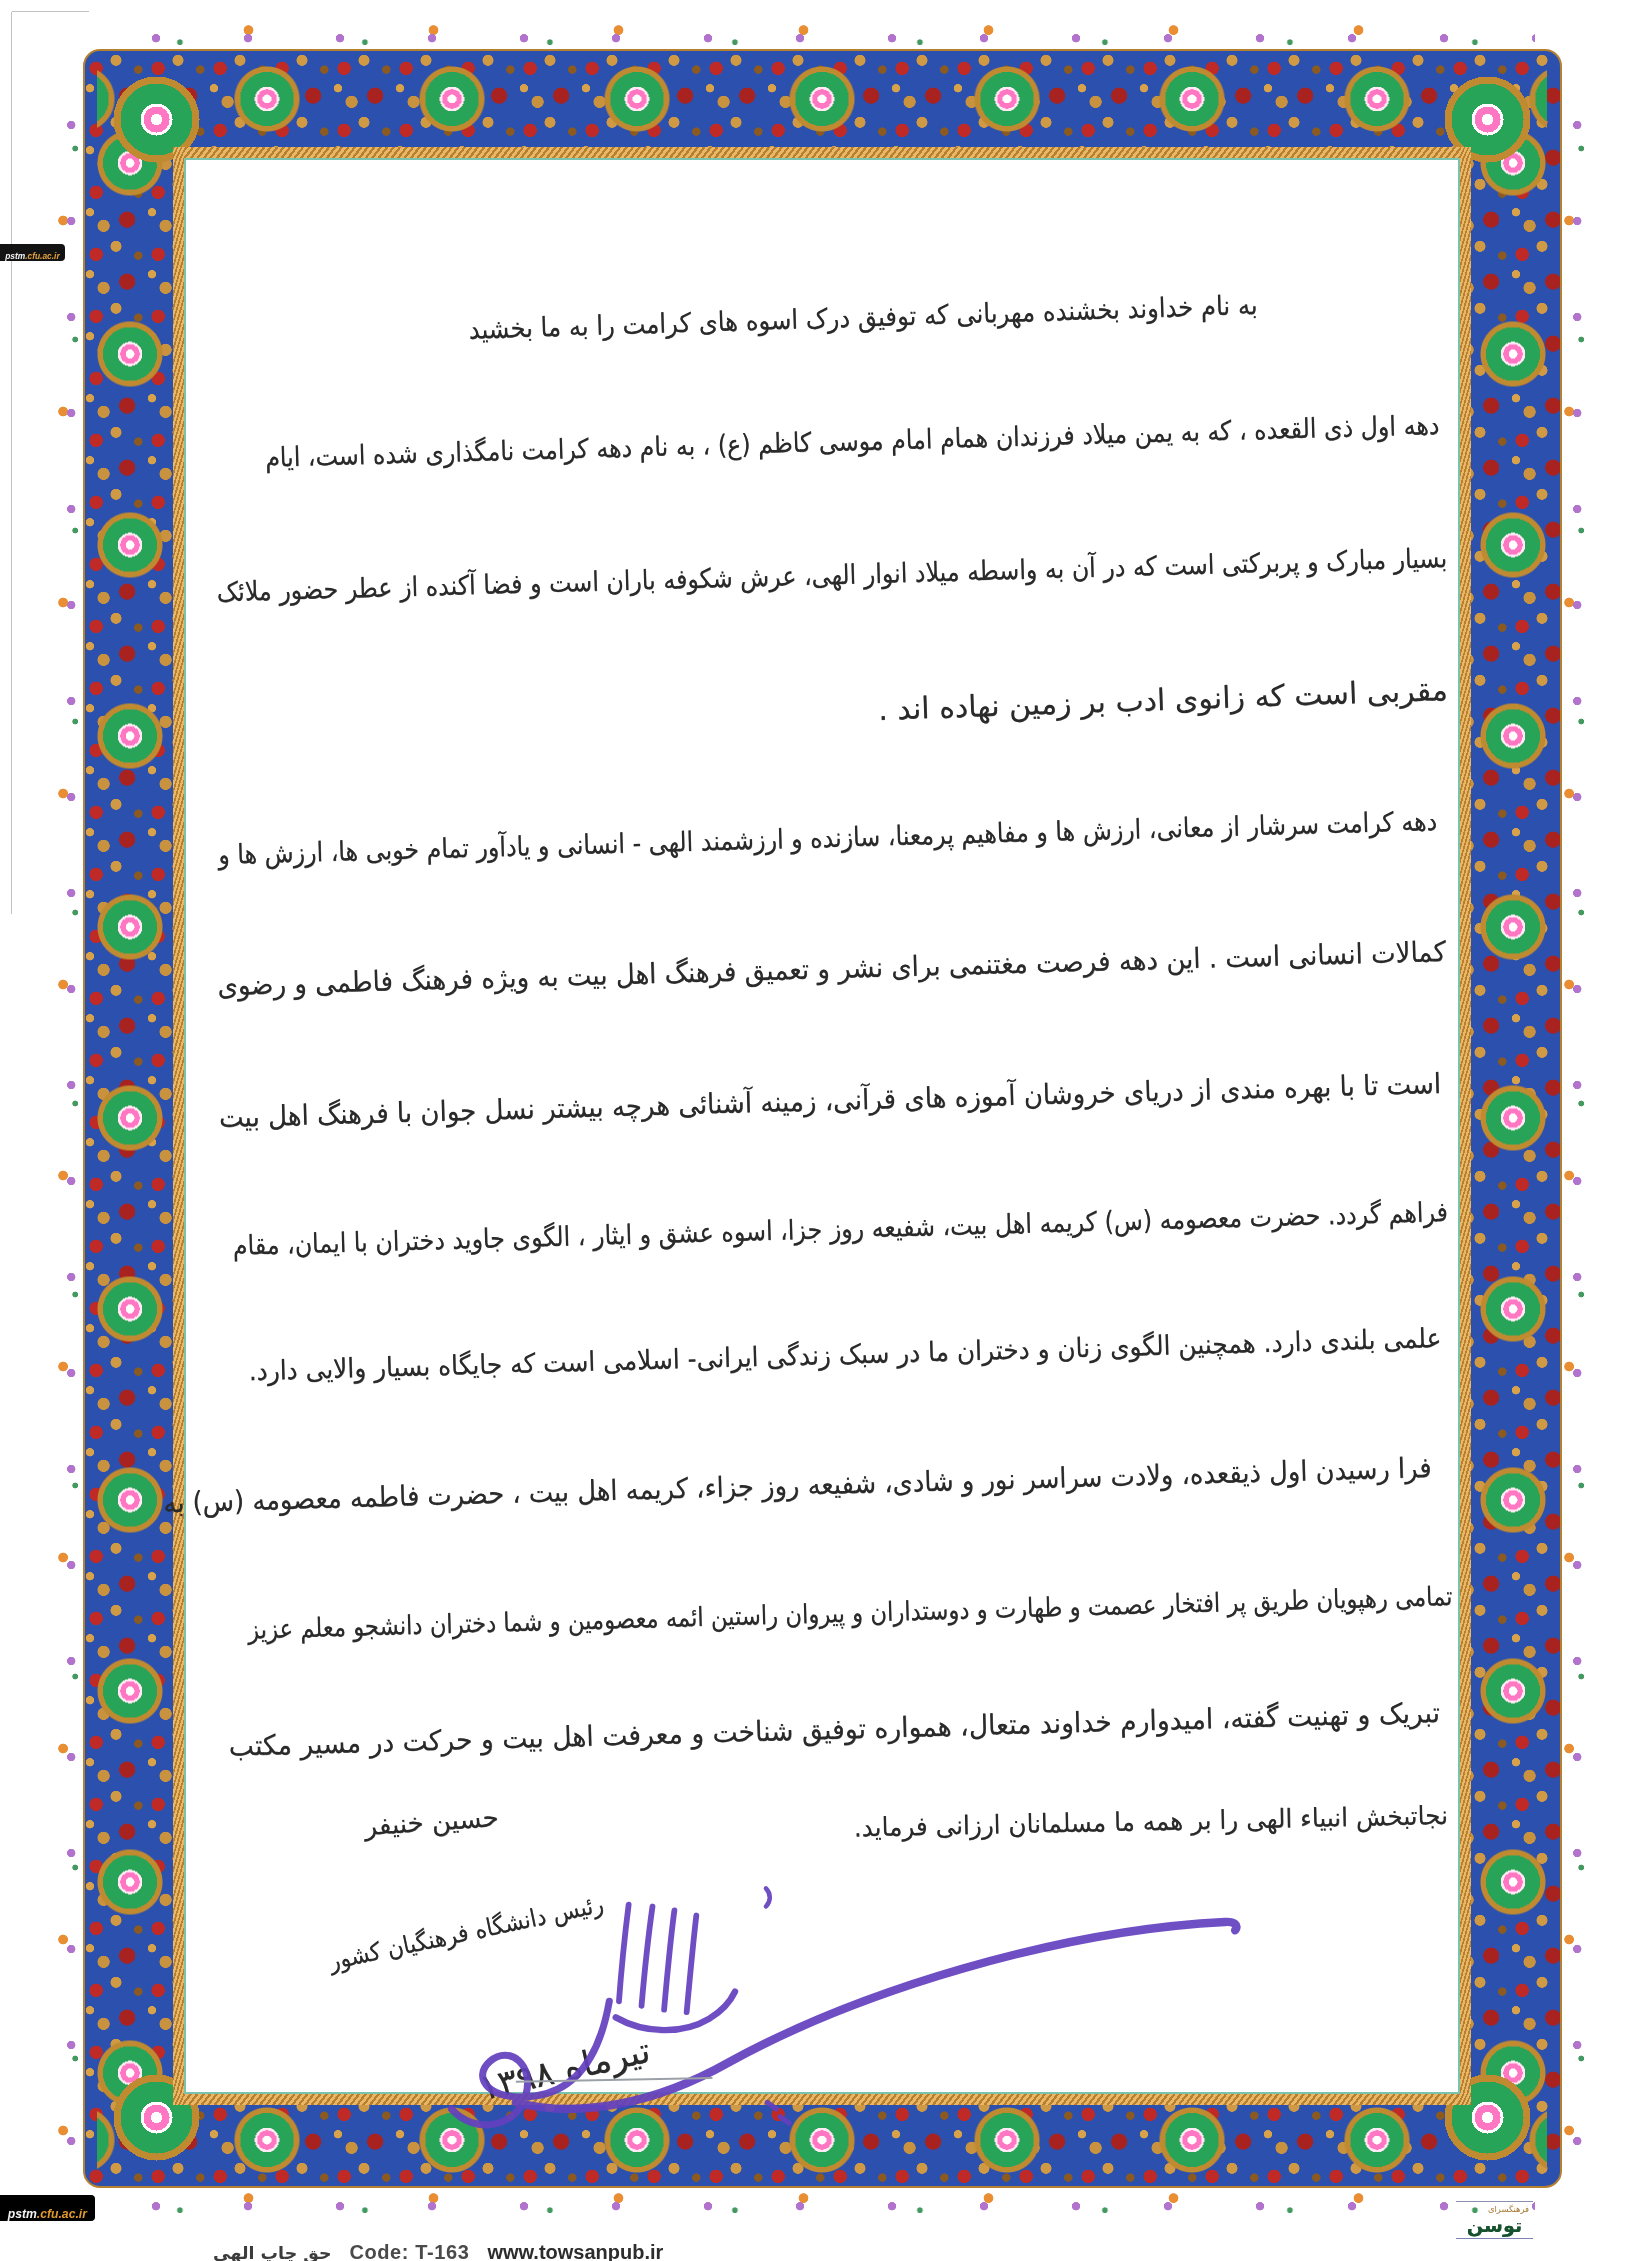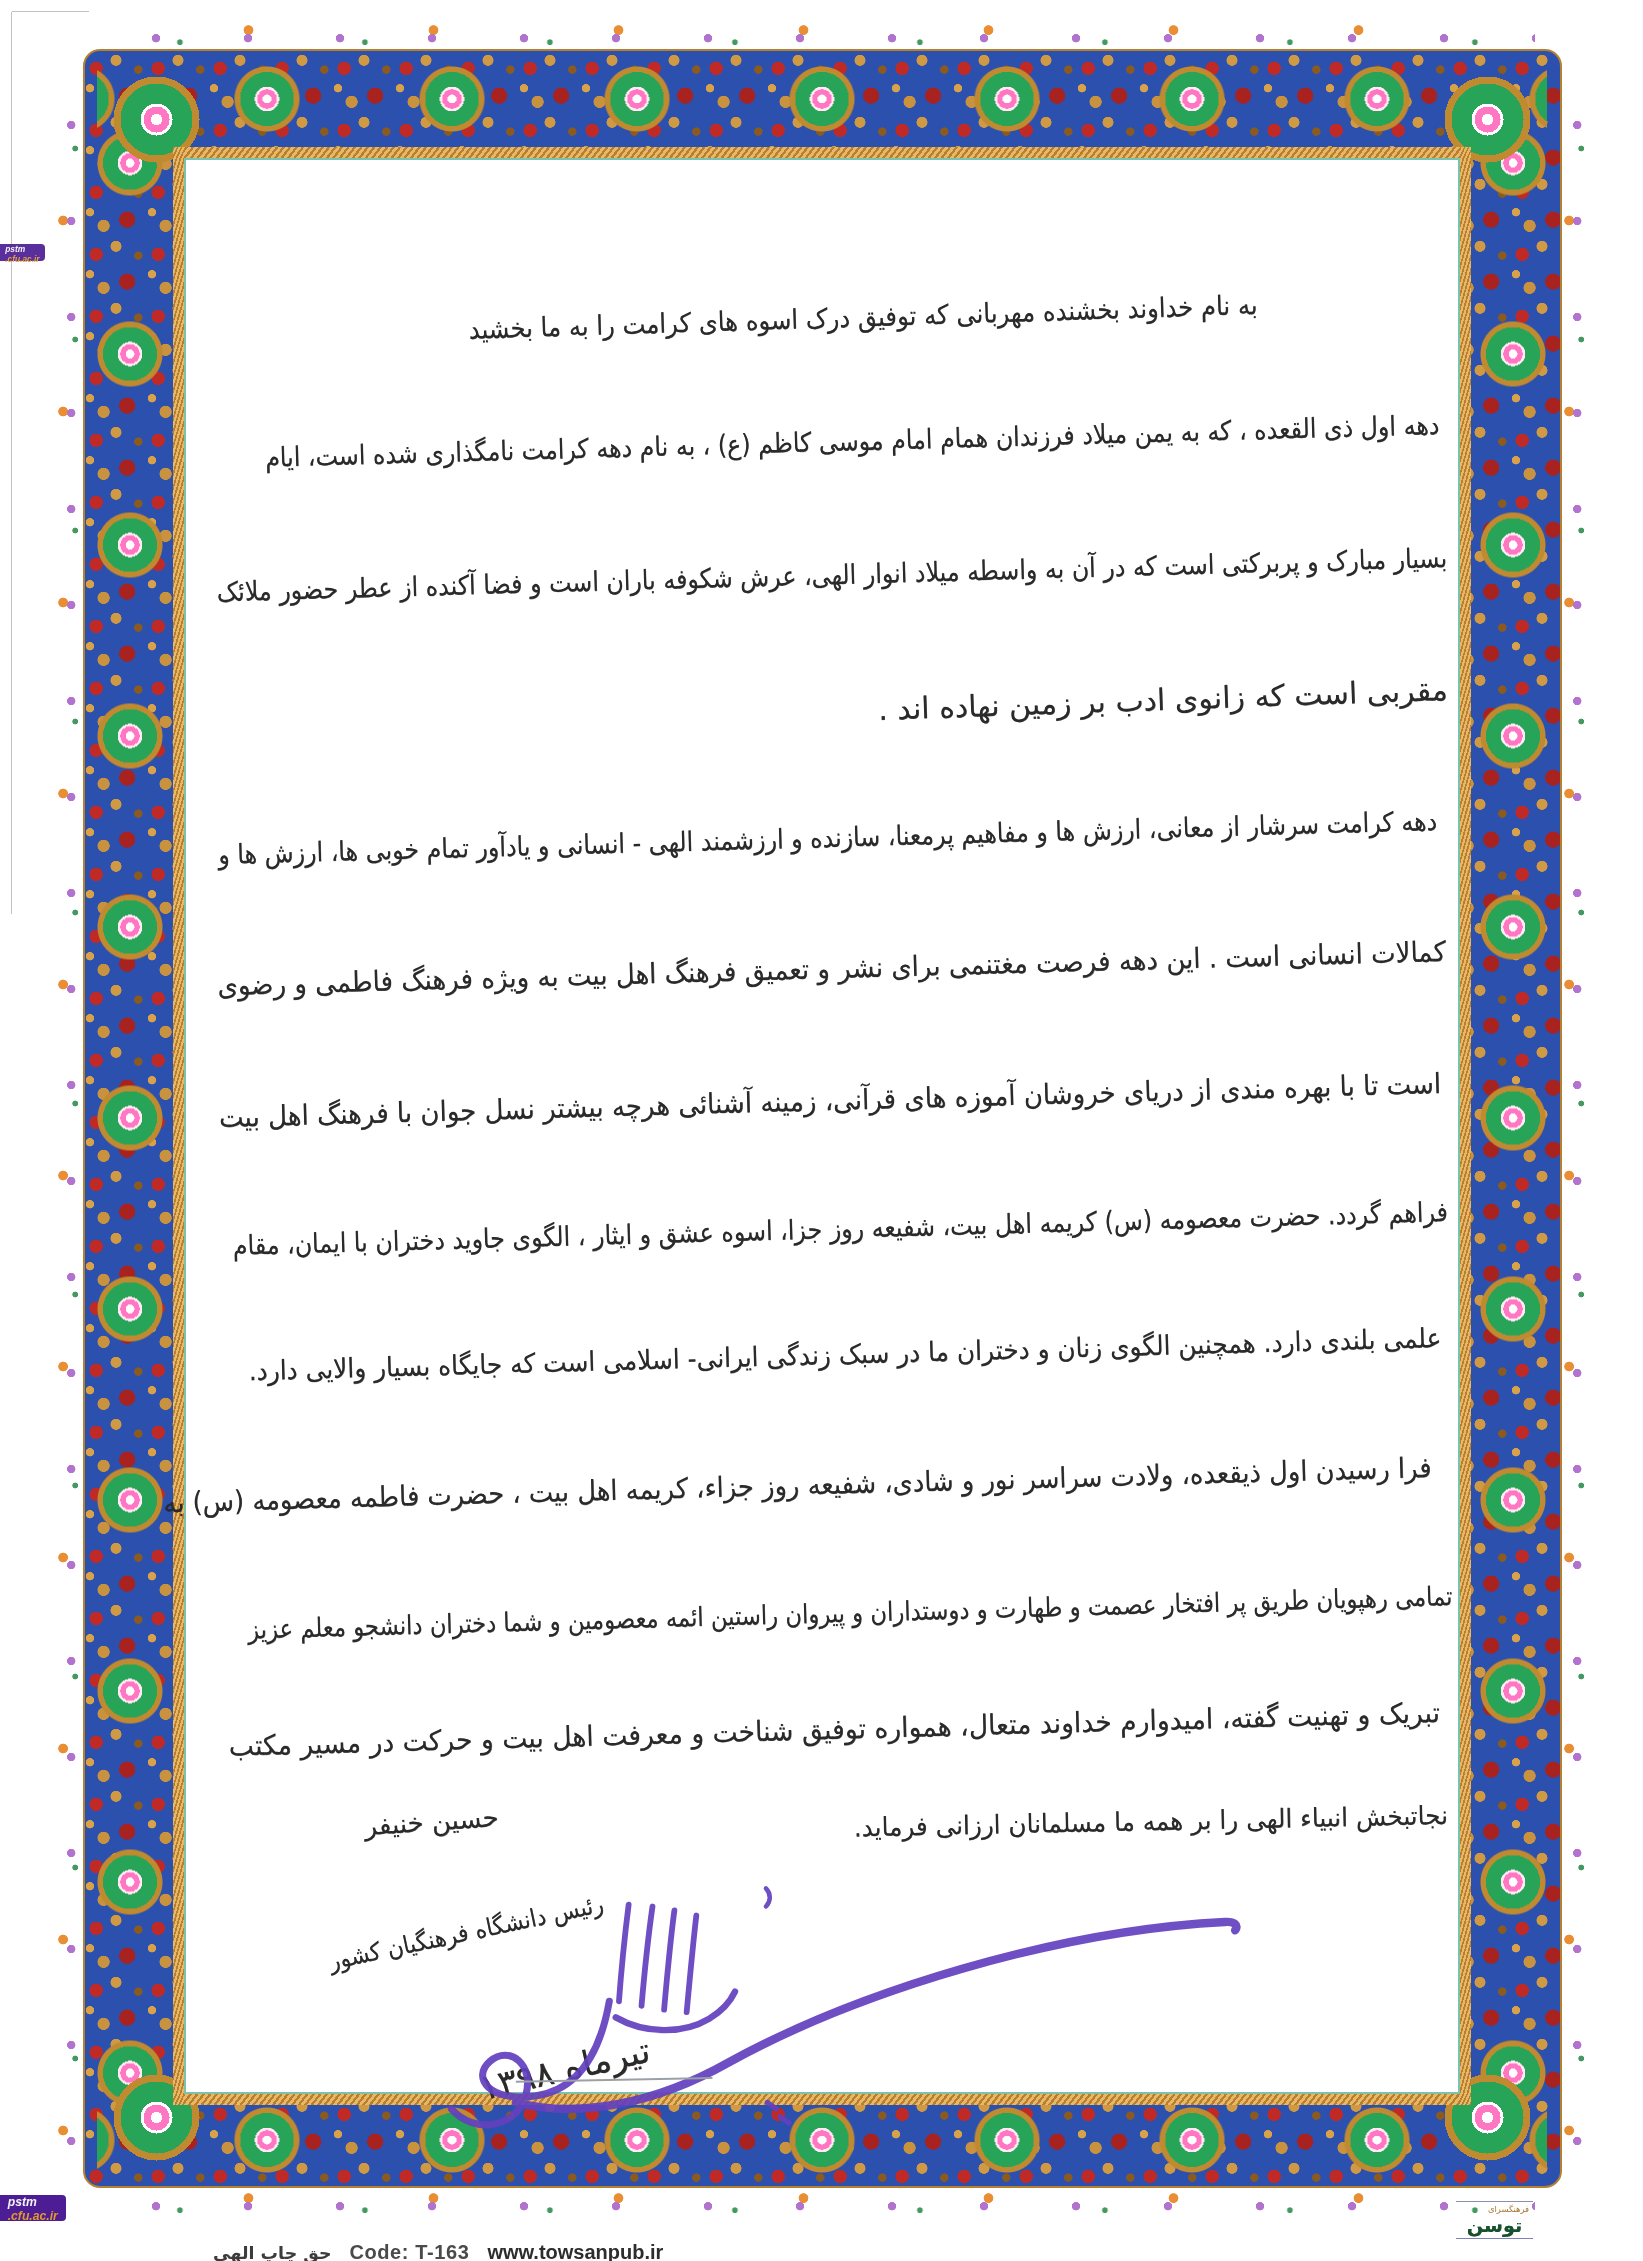--- a/index.html
+++ b/index.html
@@ -111,23 +111,23 @@
   .publisher{
     position:absolute;left:1456px;top:2201px;width:77px;text-align:center;
     font-family:"DejaVu Sans",sans-serif;
   }
   .publisher .rule-top{height:1.3px;background:#8a8fb0;margin-bottom:1.3px;}
   .publisher .rule-bottom{height:1.3px;background:#7d82b5;margin-top:1.3px;}
   .publisher .p-label{font-size:8.4px;color:#a5762e;direction:rtl;text-align:right;padding-right:3.9px;}
   .publisher .p-logo{font-size:19.3px;font-weight:bold;color:#14532d;letter-spacing:1.3px;direction:rtl;
     text-shadow:0 0 0.6px #6e6e6e;}
   .wm-badge{
-    position:absolute;background:#4c1d95;color:#f2f2f2;font-style:italic;font-weight:bold;
+    position:absolute;background:#000000;color:#f2f2f2;font-style:italic;font-weight:bold;
     font-family:"Liberation Sans","DejaVu Sans",sans-serif;border-radius:0 3.9px 3.9px 0;
-    display:flex;align-items:flex-start;flex-direction:column;
+    display:flex;align-items:flex-end;
   }
   .wm-bottom{left:0;top:2195px;height:26px;padding:0 7.7px;font-size:12.2px;}
   .wm-side{left:0;top:244px;height:17px;padding:0 5.2px;font-size:8.4px;opacity:.92;}
   .wm-suffix{color:#e09a2d;font-style:italic;}
 </style>
 </head>
 <body>
 
 <div id="page">
 

